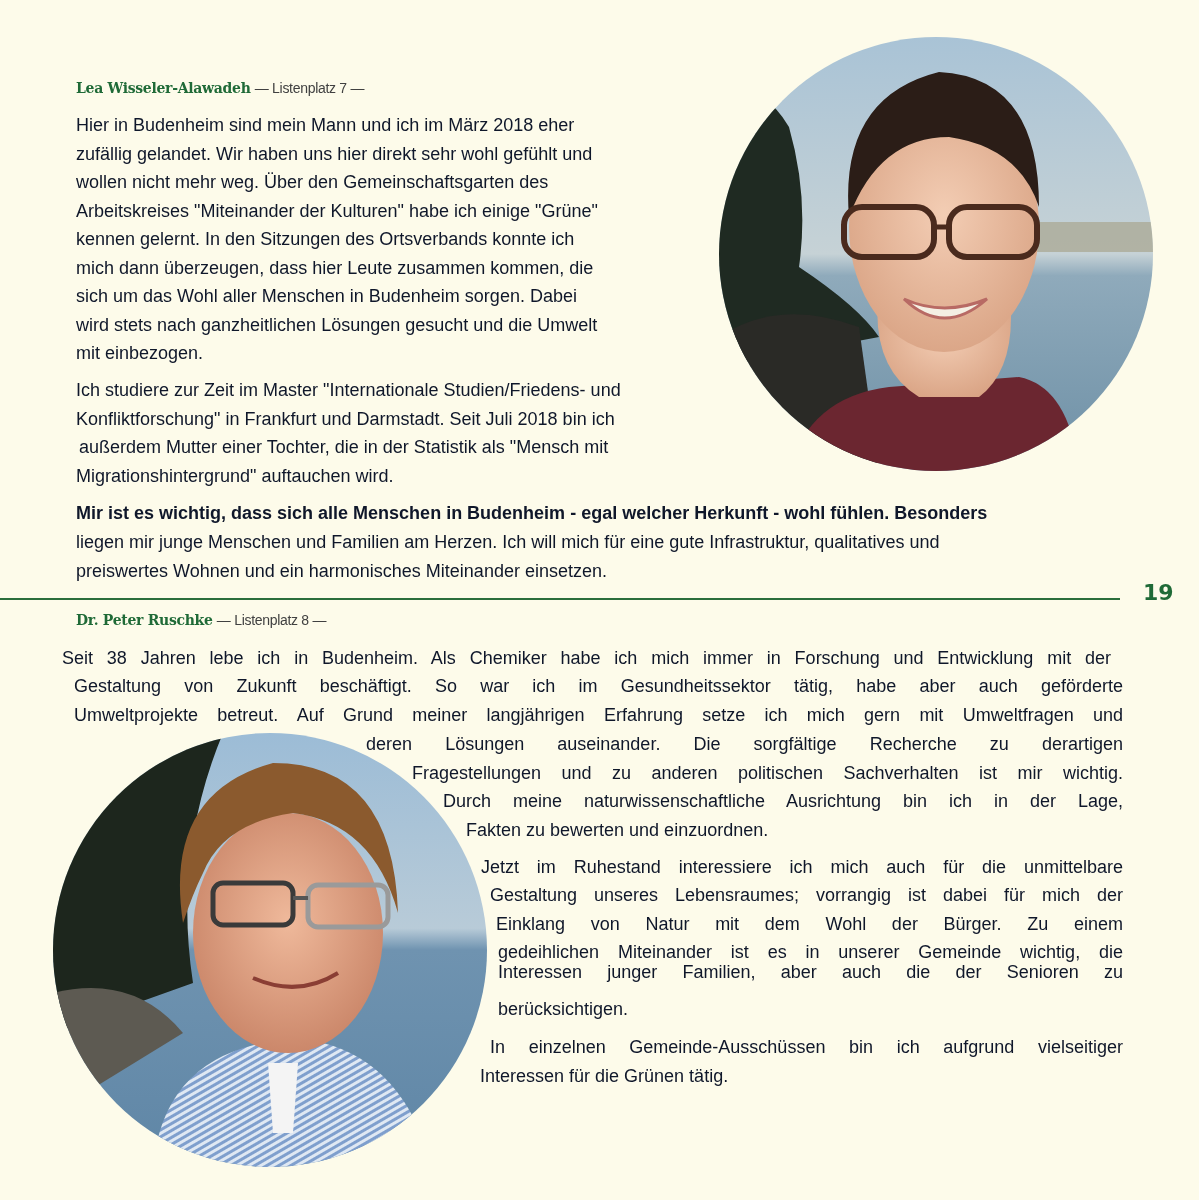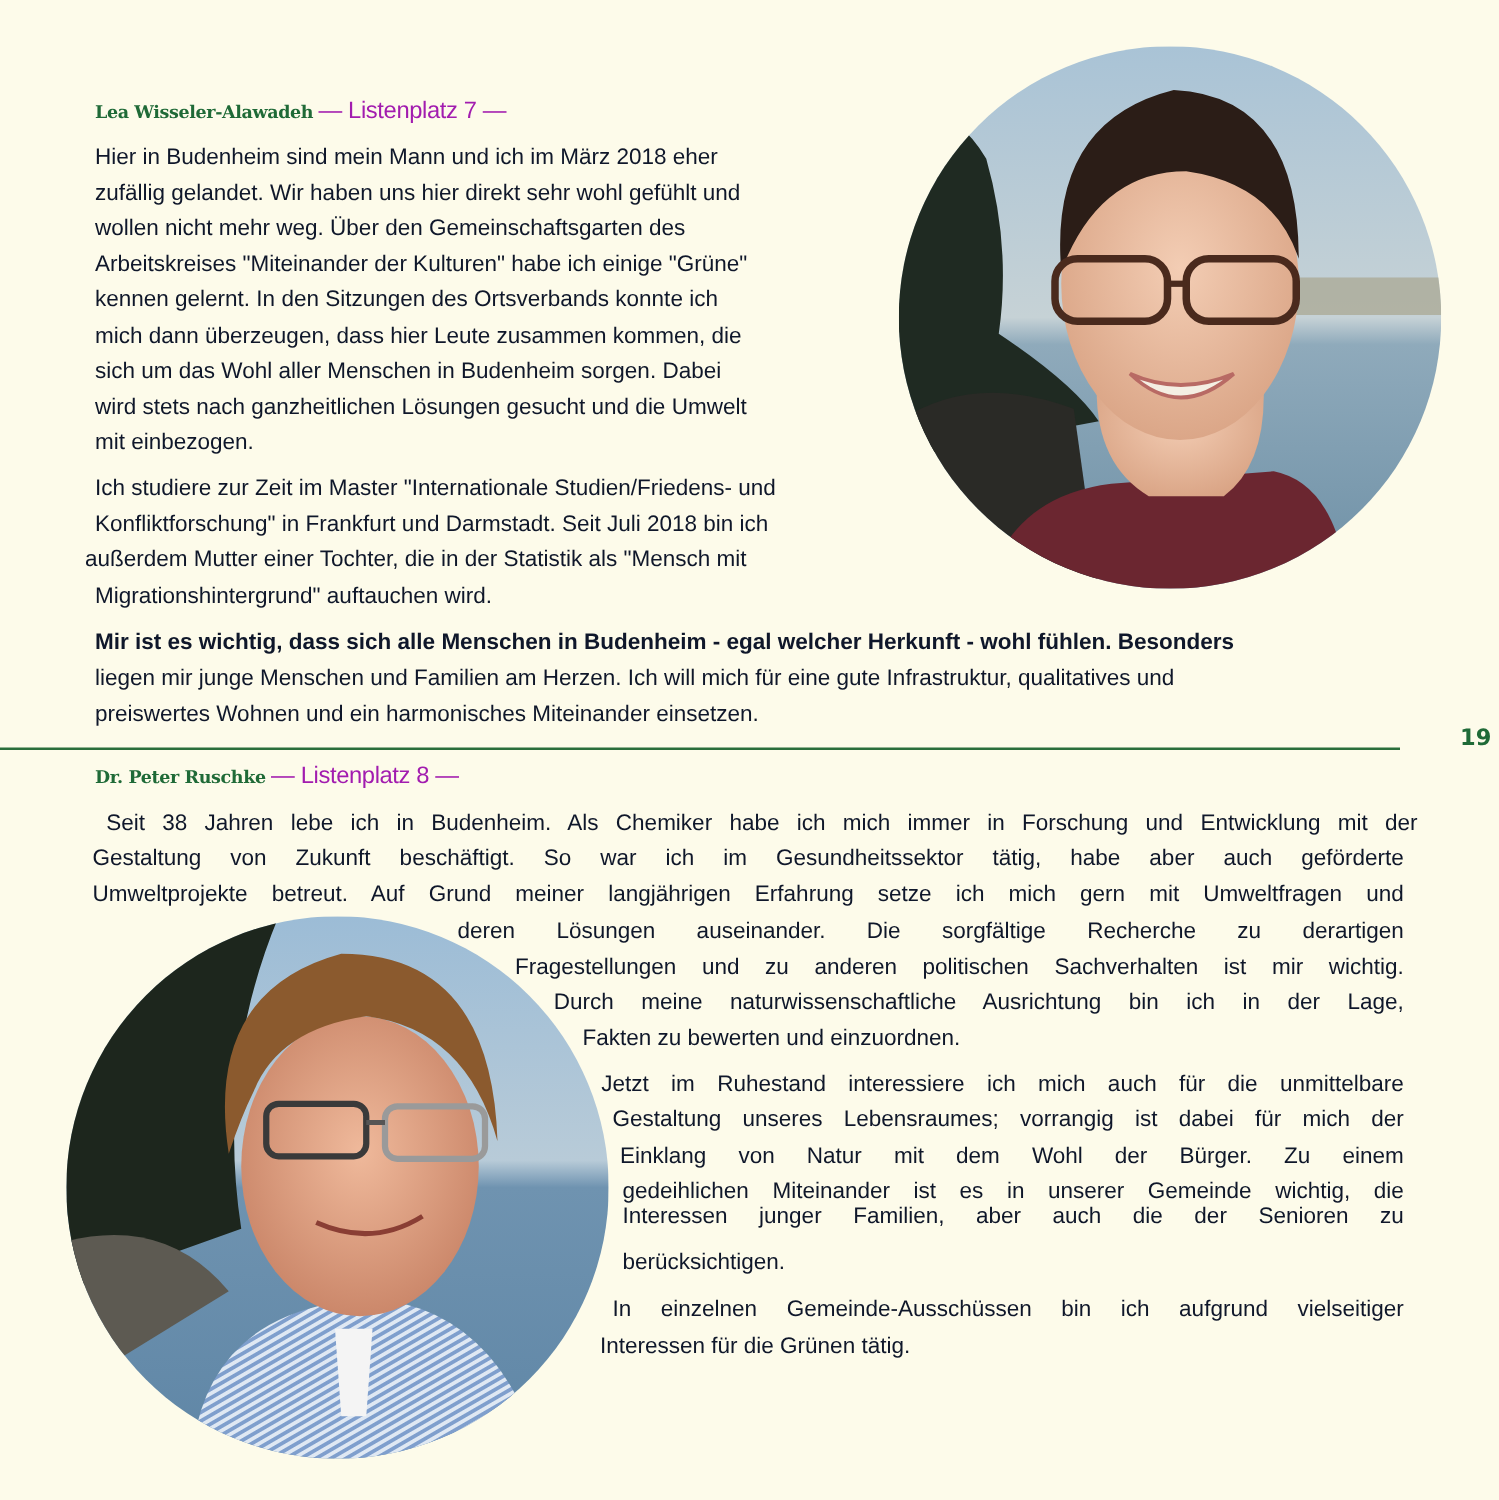--- a/index.html
+++ b/index.html
@@ -1,25 +1,25 @@
 <!DOCTYPE html>
 <html><head>
 <meta charset="utf-8">
 <style>
   html,body{margin:0;padding:0;}
   body{width:1199px;height:1200px;background:#fdfbea;position:relative;overflow:hidden;
        font-family:"DejaVu Sans Condensed","DejaVu Sans",sans-serif;color:#2b2b2b;}
   .abs{position:absolute;}
   .name{font-family:"DejaVu Serif",serif;font-weight:bold;color:#1f6a37;font-size:14px;}
-  .list{font-family:"Liberation Sans",sans-serif;color:#a21caf;font-size:19px;font-weight:normal;}
+  .list{font-family:"Liberation Sans",sans-serif;color:#404040;font-size:14px;font-weight:normal;}
   .heading{white-space:nowrap;letter-spacing:-0.3px;}
   .line{position:absolute;white-space:nowrap;font-family:"Liberation Sans",sans-serif;font-size:18px;color:#0f172a;}
   .just{text-align:justify;text-align-last:justify;white-space:normal;}
   .divider{position:absolute;left:0;top:598px;width:1120px;height:2px;background:#2a6e3b;}
-  .pagenum{position:absolute;left:1168px;top:580px;font-family:"DejaVu Sans",sans-serif;font-weight:bold;color:#1f6a37;font-size:18px;}
+  .pagenum{position:absolute;left:1143px;top:580px;font-family:"DejaVu Sans",sans-serif;font-weight:bold;color:#1f6a37;font-size:22px;}
   .photo{position:absolute;border-radius:50%;overflow:hidden;}
 </style>
 </head>
 <body>
 
 <div class="abs heading" style="left:76px;top:78px;">
   <span class="name">Lea Wisseler-Alawadeh</span>
   <span class="list">— Listenplatz 7 —</span>
 </div>
 
@@ -31,21 +31,21 @@
   <div class="line" style="left:76px;top:229px;">kennen gelernt. In den Sitzungen des Ortsverbands konnte ich</div>
   <div class="line" style="left:76px;top:258px;">mich dann überzeugen, dass hier Leute zusammen kommen, die</div>
   <div class="line" style="left:76px;top:286px;">sich um das Wohl aller Menschen in Budenheim sorgen. Dabei</div>
   <div class="line" style="left:76px;top:315px;">wird stets nach ganzheitlichen Lösungen gesucht und die Umwelt</div>
   <div class="line" style="left:76px;top:343px;">mit einbezogen.</div>
 </div>
 
 <div>
   <div class="line" style="left:76px;top:380px;">Ich studiere zur Zeit im Master "Internationale Studien/Friedens- und</div>
   <div class="line" style="left:76px;top:409px;">Konfliktforschung" in Frankfurt und Darmstadt. Seit Juli 2018 bin ich</div>
-  <div class="line" style="left:68px;top:437px;">außerdem Mutter einer Tochter, die in der Statistik als "Mensch mit</div>
+  <div class="line" style="left:79px;top:437px;">außerdem Mutter einer Tochter, die in der Statistik als "Mensch mit</div>
   <div class="line" style="left:76px;top:466px;">Migrationshintergrund" auftauchen wird.</div>
 </div>
 
 <div>
   <div class="line" style="left:76px;top:503px;font-weight:bold;">Mir ist es wichtig, dass sich alle Menschen in Budenheim - egal welcher Herkunft - wohl fühlen. Besonders</div>
   <div class="line" style="left:76px;top:532px;">liegen mir junge Menschen und Familien am Herzen. Ich will mich für eine gute Infrastruktur, qualitatives und</div>
   <div class="line" style="left:76px;top:561px;">preiswertes Wohnen und ein harmonisches Miteinander einsetzen.</div>
 </div>
 
 <div class="photo" style="left:719px;top:37px;width:434px;height:434px;">
@@ -79,21 +79,21 @@
 
 <div class="divider"></div>
 <div class="pagenum">19</div>
 
 <div class="abs heading" style="left:76px;top:610px;">
   <span class="name">Dr. Peter Ruschke</span>
   <span class="list">— Listenplatz 8 —</span>
 </div>
 
 <div>
-  <div class="line just" style="left:85px;top:648px;width:1049px;">Seit 38 Jahren lebe ich in Budenheim. Als Chemiker habe ich mich immer in Forschung und Entwicklung mit der</div>
+  <div class="line just" style="left:62px;top:648px;width:1049px;">Seit 38 Jahren lebe ich in Budenheim. Als Chemiker habe ich mich immer in Forschung und Entwicklung mit der</div>
   <div class="line just" style="left:74px;top:676px;width:1049px;">Gestaltung von Zukunft beschäftigt. So war ich im Gesundheitssektor tätig, habe aber auch geförderte</div>
   <div class="line just" style="left:74px;top:705px;width:1049px;">Umweltprojekte betreut. Auf Grund meiner langjährigen Erfahrung setze ich mich gern mit Umweltfragen und</div>
   <div class="line just" style="left:366px;top:734px;width:757px;">deren Lösungen auseinander. Die sorgfältige Recherche zu derartigen</div>
   <div class="line just" style="left:412px;top:763px;width:711px;">Fragestellungen und zu anderen politischen Sachverhalten ist mir wichtig.</div>
   <div class="line just" style="left:443px;top:791px;width:680px;">Durch meine naturwissenschaftliche Ausrichtung bin ich in der Lage,</div>
   <div class="line" style="left:466px;top:820px;">Fakten zu bewerten und einzuordnen.</div>
 </div>
 
 <div>
   <div class="line just" style="left:481px;top:857px;width:642px;">Jetzt im Ruhestand interessiere ich mich auch für die unmittelbare</div>

